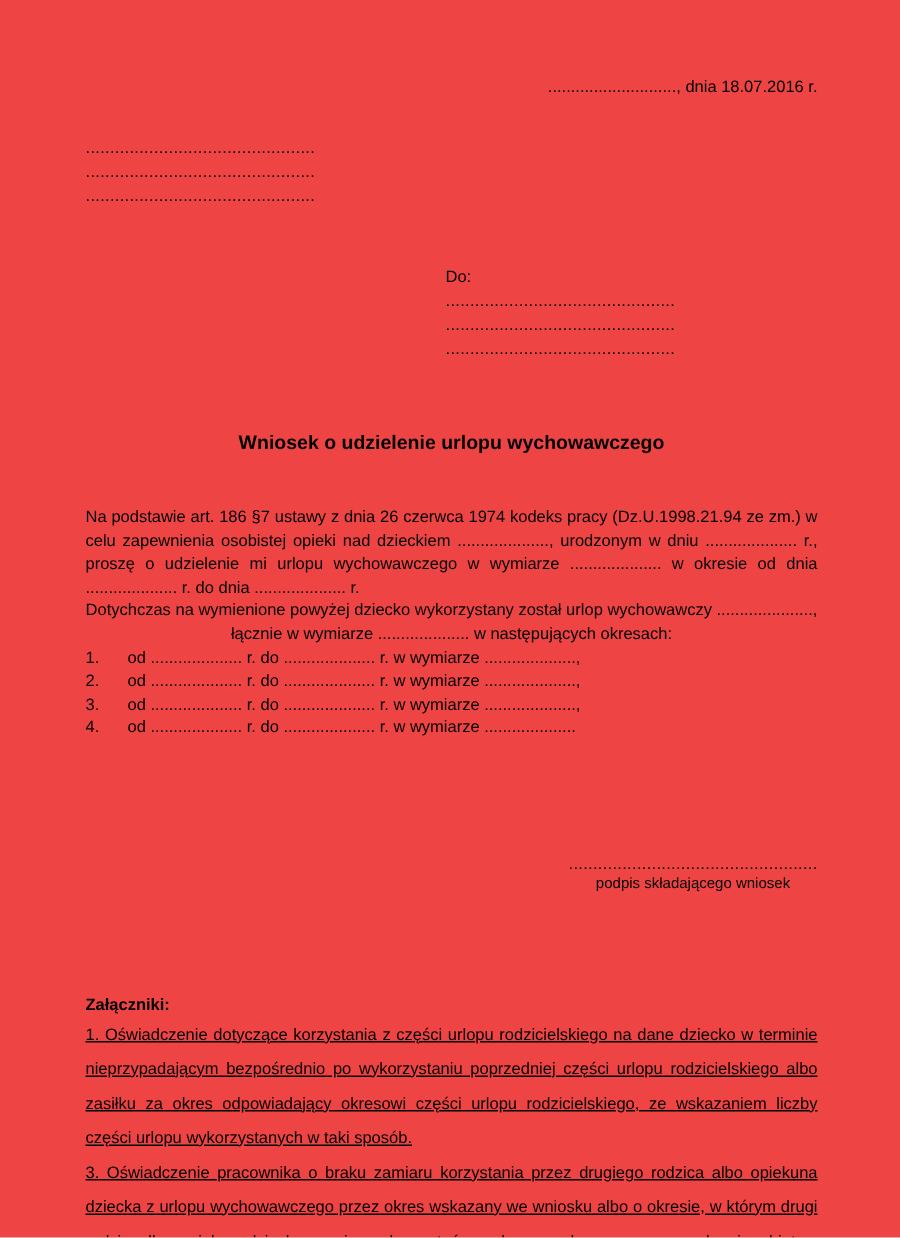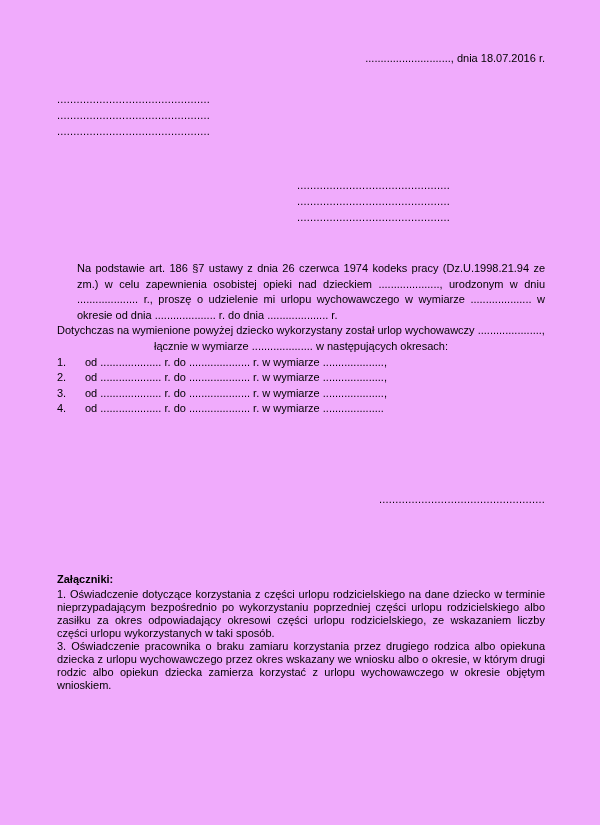--- a/index.html
+++ b/index.html
@@ -5,21 +5,21 @@
   html, body {
     margin: 0;
     padding: 0;
     background: #ffffff;
   }
   .page {
     position: relative;
     width: 600px;
     height: 825px;
     margin: 0;
-    background: #f0abfc;
+    background: #ef4444;
     color: #000000;
     font-family: "Liberation Sans", "DejaVu Sans", sans-serif;
     font-size: 11px;
     box-sizing: border-box;
     padding: 52px 55px 0 57px;
     overflow: hidden;
   }
   .date-line {
     text-align: right;
     line-height: 13px;
@@ -42,21 +42,20 @@
     margin-top: 46px;
     text-align: center;
     font-weight: bold;
     font-size: 13px;
     line-height: 15px;
   }
   .para-justified {
     margin-top: 36px;
     text-align: justify;
     line-height: 15.6px;
-    margin-left: 20px;
   }
   .para-left {
     text-align: center;
     line-height: 15.6px;
   }
   .periods {
     line-height: 15.6px;
   }
   .period-row {
     display: flex;
@@ -82,42 +81,45 @@
   }
   .attachments-block {
     margin-top: 66px;
   }
   .attachments-heading {
     font-weight: bold;
     line-height: 15.6px;
   }
   .attachment-item {
     text-align: justify;
-    line-height: 13px;
+    line-height: 23px;
+    text-decoration: underline;
   }
 </style>
 </head>
 <body>
 
 <div class="page">
 
   <div class="date-line">............................, dnia 18.07.2016 r.</div>
 
   <div class="sender-block">
     <div class="dotted-line">...............................................</div>
     <div class="dotted-line">...............................................</div>
     <div class="dotted-line">...............................................</div>
   </div>
 
   <div class="recipient-block">
+    <div>Do:</div>
     <div class="dotted-line">...............................................</div>
     <div class="dotted-line">...............................................</div>
     <div class="dotted-line">...............................................</div>
   </div>
 
+  <div class="doc-title">Wniosek o udzielenie urlopu wychowawczego</div>
 
   <div class="para-justified">Na podstawie art. 186 §7 ustawy z dnia 26 czerwca 1974 kodeks pracy (Dz.U.1998.21.94 ze zm.) w celu zapewnienia osobistej opieki nad dzieckiem ...................., urodzonym w dniu .................... r., proszę o udzielenie mi urlopu wychowawczego w wymiarze .................... w okresie od dnia .................... r. do dnia .................... r.</div>
 
   <div class="para-left">Dotychczas na wymienione powyżej dziecko wykorzystany został urlop wychowawczy ....................., łącznie w wymiarze .................... w następujących okresach:</div>
 
   <div class="periods">
     <div class="period-row">
       <span class="period-num">1.</span>
       <span>od .................... r. do .................... r. w wymiarze ....................,</span>
     </div>
@@ -130,20 +132,21 @@
       <span>od .................... r. do .................... r. w wymiarze ....................,</span>
     </div>
     <div class="period-row">
       <span class="period-num">4.</span>
       <span>od .................... r. do .................... r. w wymiarze ....................</span>
     </div>
   </div>
 
   <div class="signature-block">
     <div class="signature-line">...................................................</div>
+    <div class="signature-label">podpis składającego wniosek</div>
   </div>
 
   <div class="attachments-block">
     <div class="attachments-heading">Załączniki:</div>
     <div class="attachment-item">1. Oświadczenie dotyczące korzystania z części urlopu rodzicielskiego na dane dziecko w terminie nieprzypadającym bezpośrednio po wykorzystaniu poprzedniej części urlopu rodzicielskiego albo zasiłku za okres odpowiadający okresowi części urlopu rodzicielskiego, ze wskazaniem liczby części urlopu wykorzystanych w taki sposób.</div>
     <div class="attachment-item">3. Oświadczenie pracownika o braku zamiaru korzystania przez drugiego rodzica albo opiekuna dziecka z urlopu wychowawczego przez okres wskazany we wniosku albo o okresie, w którym drugi rodzic albo opiekun dziecka zamierza korzystać z urlopu wychowawczego w okresie objętym wnioskiem.</div>
   </div>
 
 </div>
 

